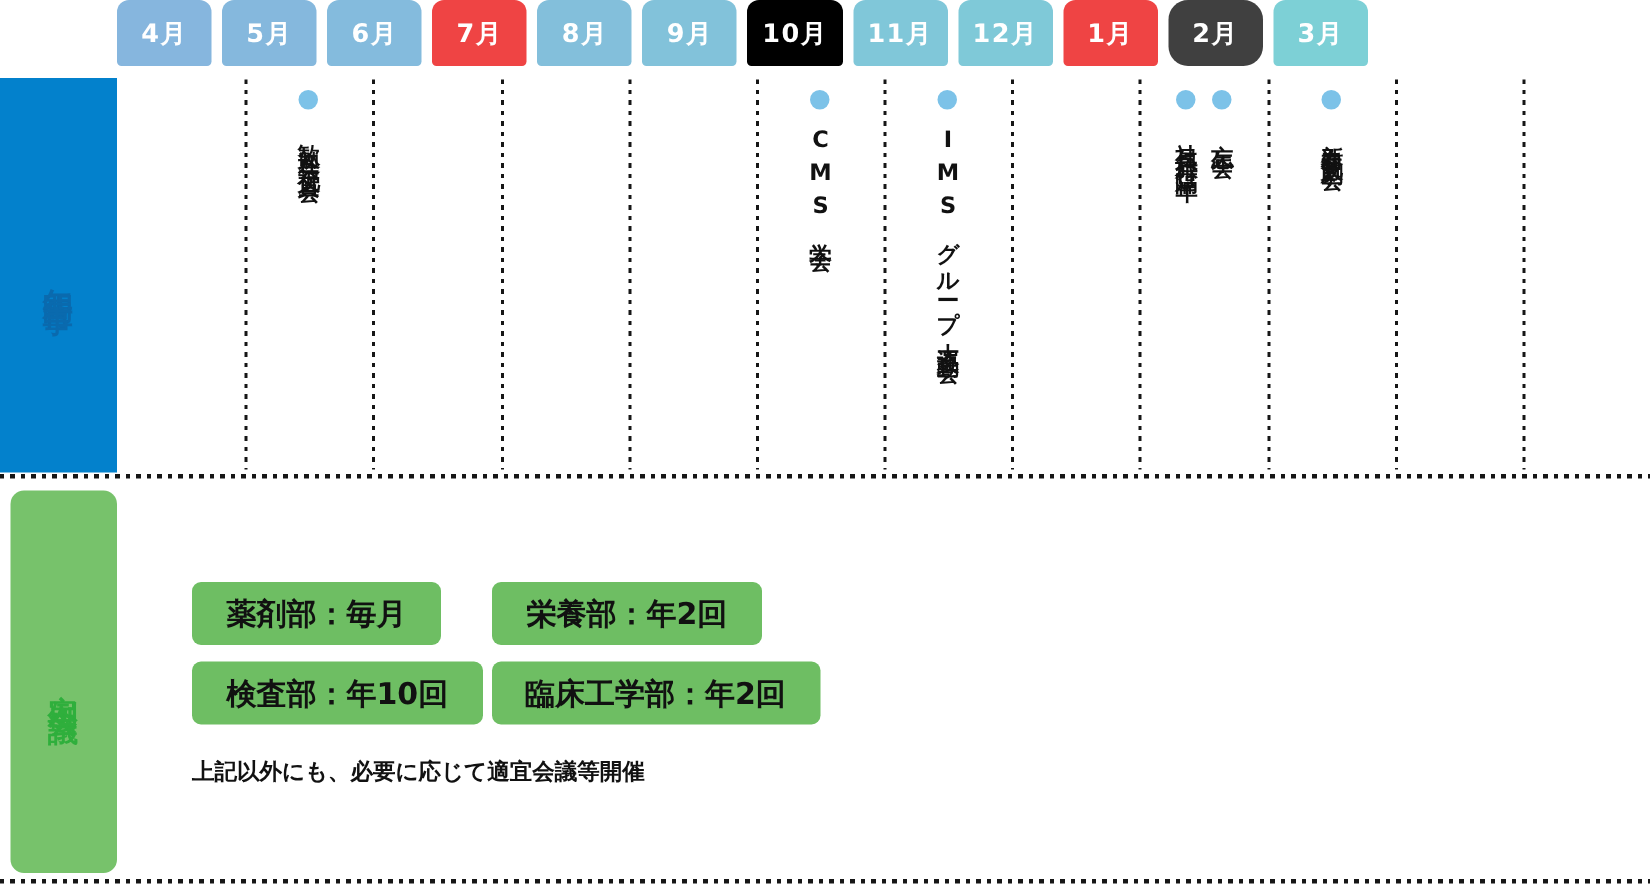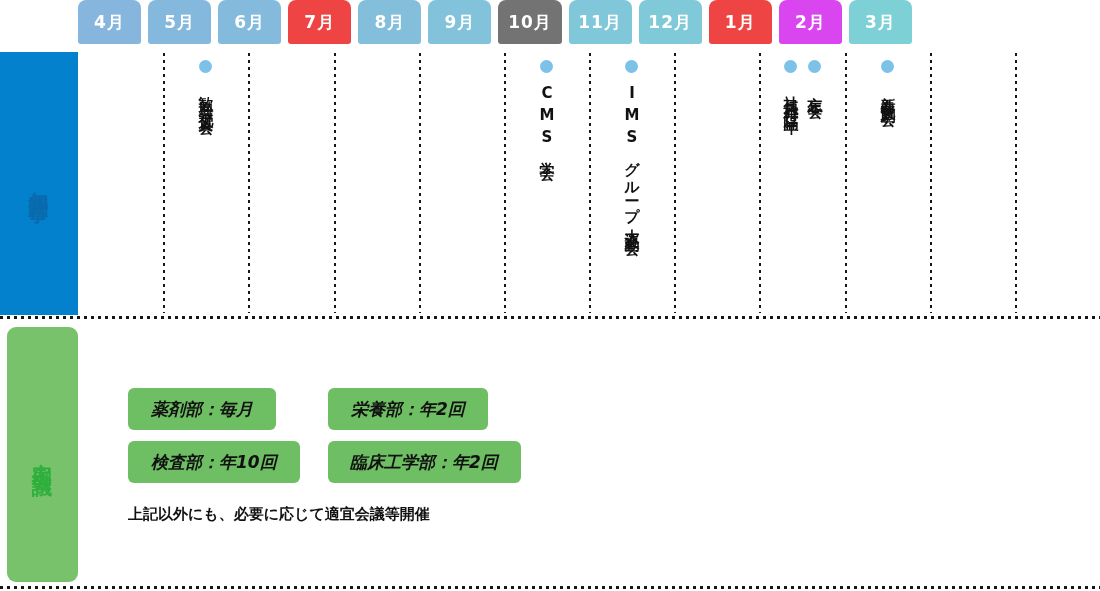--- a/index.html
+++ b/index.html
@@ -61,23 +61,22 @@
     margin-top:11px;
     writing-mode:vertical-rl;
     font-size:15px;font-weight:bold;color:#111;
     letter-spacing:4px;line-height:1;
   }
 
   
   .meet-box{
     position:absolute;height:42px;line-height:42px;
     padding:0 23px;border-radius:6px;
-    font-size:17px;font-weight:bold;color:#111;
+    font-size:20px;font-weight:bold;color:#111;
     white-space:nowrap;
-    font-style:italic;
   }
   .mb-0{left:128px;top:388px;}
   .mb-1{left:328px;top:388px;}
   .mb-2{left:128px;top:441px;}
   .mb-3{left:328px;top:441px;}
   .meet-note{
     position:absolute;left:128px;top:505px;
     font-size:15px;font-weight:bold;color:#111;
     white-space:nowrap;
   }
@@ -87,25 +86,25 @@
 
 <div id="stage">
 
   <div class="month-row">
     <div class="month-cell" style="background: rgb(134, 182, 222);">4月</div>
     <div class="month-cell" style="background: rgb(133, 184, 221);">5月</div>
     <div class="month-cell" style="background: rgb(132, 187, 221); text-align: center;">6月</div>
     <div class="month-cell" style="background: #ef4444;">7月</div>
     <div class="month-cell" style="background: rgb(131, 191, 219);">8月</div>
     <div class="month-cell" style="background: rgb(130, 194, 218);">9月</div>
-    <div class="month-cell" style="background: #737373;">10月</div>
+    <div class="month-cell" style="background: #000000;">10月</div>
     <div class="month-cell" style="background: rgb(128, 199, 217);">11月</div>
     <div class="month-cell" style="background: rgb(127, 201, 216);">12月</div>
     <div class="month-cell" style="background: #ef4444;">1月</div>
-    <div class="month-cell" style="background: #d946ef;">2月</div>
+    <div class="month-cell" style="background: #404040; border-radius: 13px;">2月</div>
     <div class="month-cell" style="background: rgb(125, 208, 214);">3月</div>
   </div>
 
   <div class="band band-annual" style="background: rgb(3, 129, 204);">
     <span class="band-label" id="annual-label" style="color: rgb(10, 106, 174);">年間行事</span>
   </div>
   <div class="band band-meet" style="background: rgb(119, 194, 107);">
     <span class="band-label" id="meet-label" style="color: rgb(47, 175, 60);">定例会議</span>
   </div>
 

